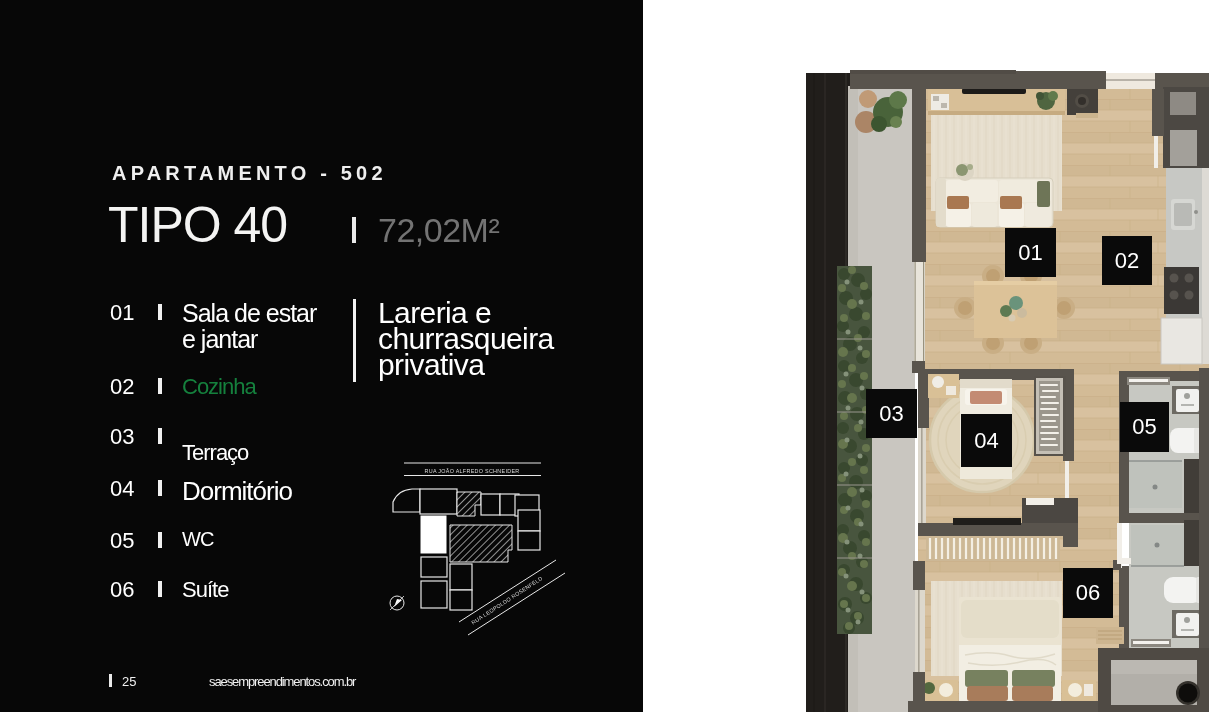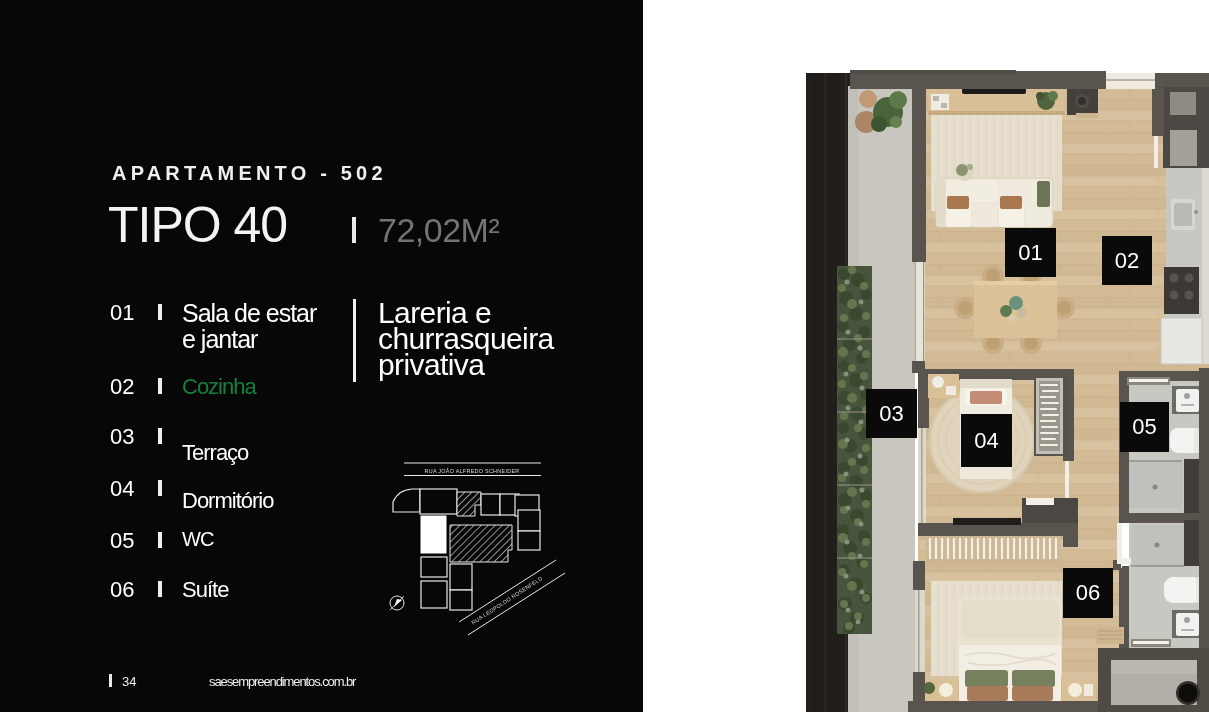--- a/index.html
+++ b/index.html
@@ -27,37 +27,37 @@
 <div class="abs" style="left:110px;top:374px;color:#fff;font-size:22px;">02</div>
 <div class="abs" style="left:158px;top:378px;width:4px;height:16px;background:#efefef;"></div>
 <div class="abs" style="left:182px;top:374px;color:#15803d;font-size:22px;letter-spacing:-1px;">Cozinha</div>
 
 <div class="abs" style="left:110px;top:424px;color:#fff;font-size:22px;">03</div>
 <div class="abs" style="left:158px;top:428px;width:4px;height:16px;background:#efefef;"></div>
 <div class="abs" style="left:182px;top:424px;color:#fff;font-size:22px;letter-spacing:-1px;margin-top:16px;">Terraço</div>
 
 <div class="abs" style="left:110px;top:476px;color:#fff;font-size:22px;">04</div>
 <div class="abs" style="left:158px;top:480px;width:4px;height:16px;background:#efefef;"></div>
-<div class="abs" style="left:182px;top:476px;color:#fff;font-size:22px;letter-spacing:-1px;margin-top:12px;">Dormitório</div>
+<div class="abs" style="left:182px;top:476px;color:#fff;font-size:26px;letter-spacing:-1px;">Dormitório</div>
 
 <div class="abs" style="left:110px;top:528px;color:#fff;font-size:22px;">05</div>
 <div class="abs" style="left:158px;top:532px;width:4px;height:16px;background:#efefef;"></div>
 <div class="abs" style="left:182px;top:528px;color:#fff;font-size:20px;letter-spacing:-1px;">WC</div>
 
 <div class="abs" style="left:110px;top:577px;color:#fff;font-size:22px;">06</div>
 <div class="abs" style="left:158px;top:581px;width:4px;height:16px;background:#efefef;"></div>
 <div class="abs" style="left:182px;top:577px;color:#fff;font-size:22px;letter-spacing:-1px;">Suíte</div>
 
 <div class="abs" style="left:353px;top:299px;width:3px;height:83px;background:#f2f2f2;"></div>
 
 <div class="abs" style="left:378px;top:300px;color:#fff;font-size:30px;line-height:26px;letter-spacing:-0.6px;">Lareria e<br>churrasqueira<br>privativa</div>
 
 <div class="abs" style="left:109px;top:674px;width:3px;height:13px;background:#e9e9e9;"></div>
 
-<div class="abs" style="left:122px;top:674px;color:#f0f0f0;font-size:13px;">34</div>
+<div class="abs" style="left:122px;top:674px;color:#f0f0f0;font-size:13px;">25</div>
 
 <div class="abs" style="left:209px;top:674px;color:#f0f0f0;font-size:13px;letter-spacing:-1.1px;">saesempreendimentos.com.br</div>
 
 <svg class="abs" style="left:384px;top:452px;" width="185" height="205" viewBox="0 0 185 205">
   <defs>
     <pattern id="hatch" width="5" height="5" patternTransform="rotate(45)" patternUnits="userSpaceOnUse">
       <rect width="5" height="5" fill="#070707"></rect>
       <line x1="0" y1="0" x2="0" y2="5" stroke="#cfcfcf" stroke-width="1.4"></line>
     </pattern>
   </defs>

